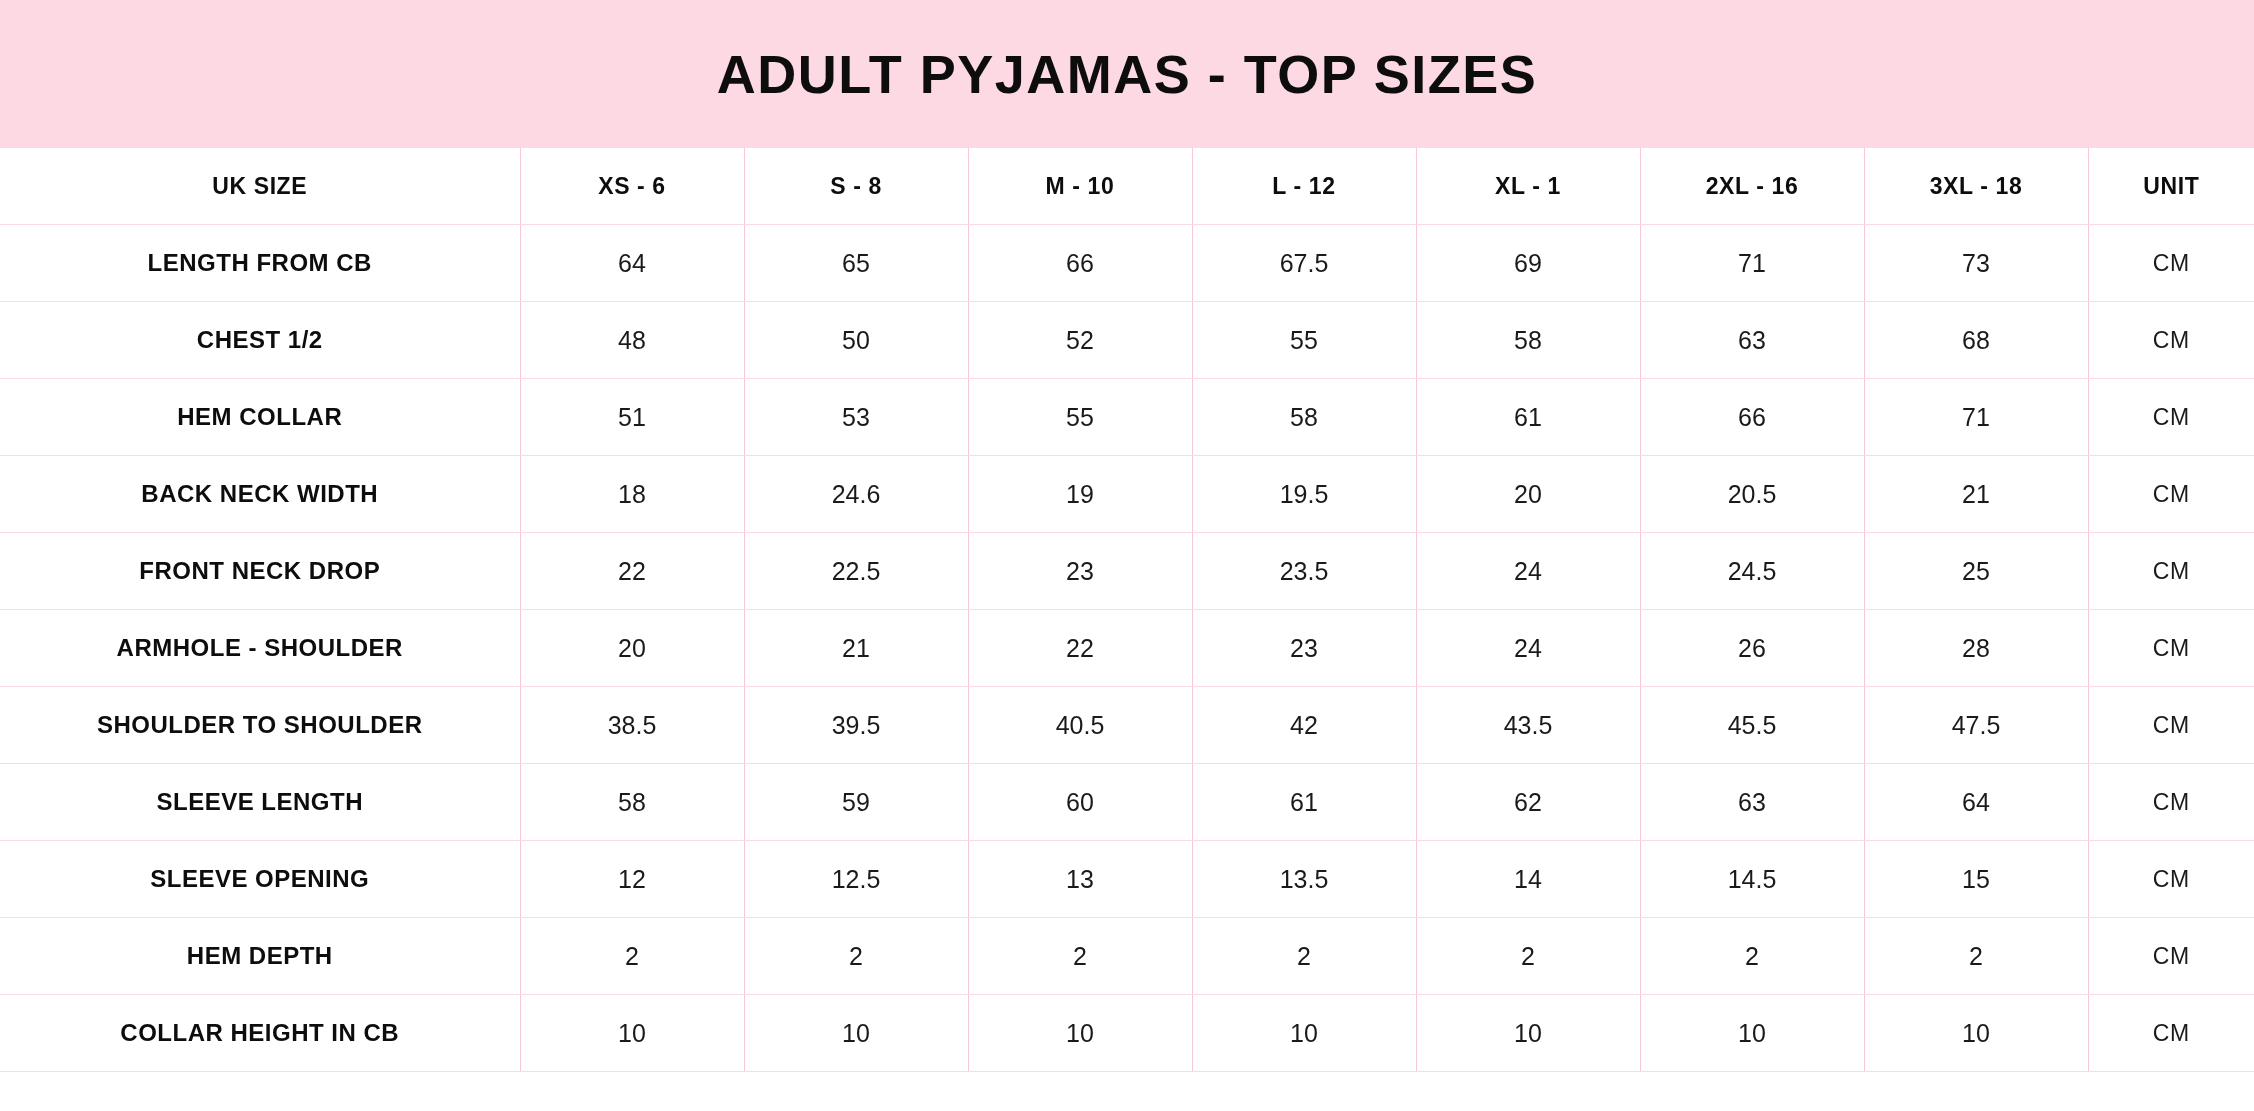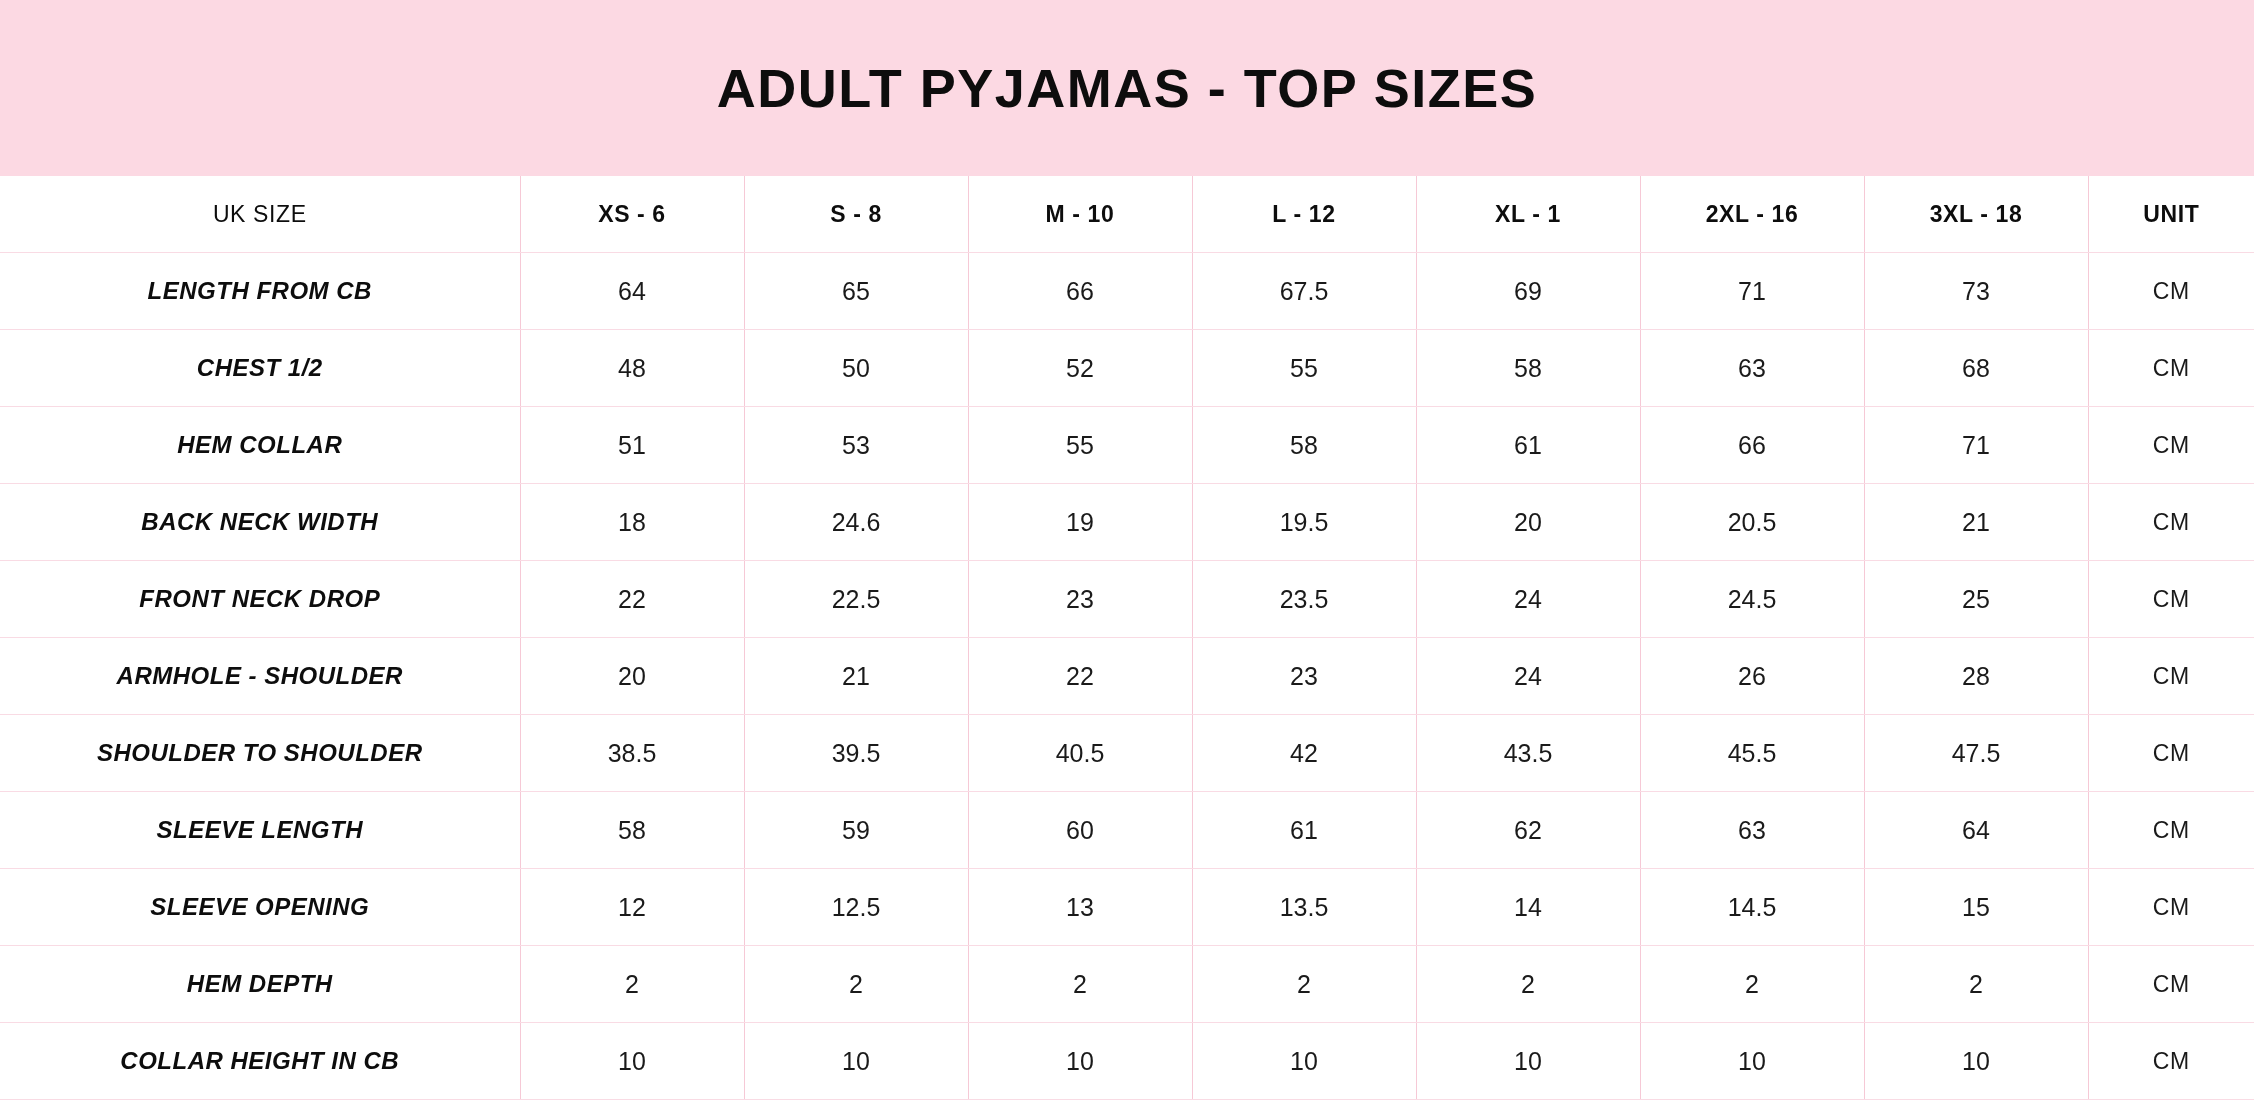--- a/index.html
+++ b/index.html
@@ -15,21 +15,21 @@
     overflow: hidden;
   }
   .sheet {
     width: 2254px;
     height: 1111px;
     display: flex;
     flex-direction: column;
   }
   .title-bar {
     background: #fcd9e3;
-    height: 176px;
+    height: 148px;
     display: flex;
     align-items: center;
     justify-content: center;
     flex: 0 0 auto;
   }
   .title-bar h1 {
     margin: 0;
     font-size: 54px;
     font-weight: 700;
     letter-spacing: 1.5px;
@@ -61,36 +61,35 @@
   thead th {
     height: 74px;
     font-size: 23px;
     font-weight: 700;
     letter-spacing: 0.6px;
     color: #0d0d0d;
     border-bottom: 1px solid #f2bfd0;
     background: #ffffff;
   }
   thead th.attr-head {
-    font-weight: 400;
+    font-weight: 700;
     margin-top: 32px;
   }
   tbody td {
     height: 74px;
     font-size: 25px;
     font-weight: 400;
     color: #1a1a1a;
     background: #ffffff;
   }
   tbody td.attr-cell {
     font-size: 24px;
     font-weight: 700;
     letter-spacing: 0.5px;
     color: #0d0d0d;
-    font-style: italic;
   }
   tbody td.unit-cell {
     font-size: 23px;
     font-weight: 400;
     letter-spacing: 0.6px;
   }
 </style>
 </head>
 <body>
 

